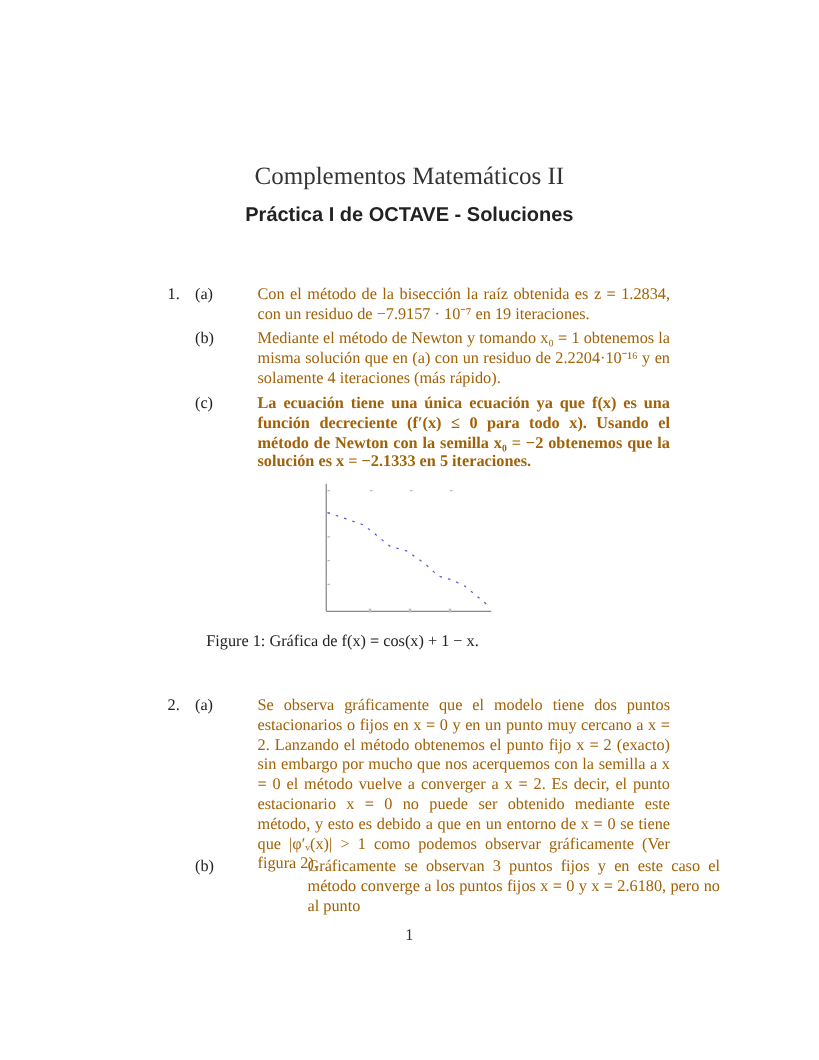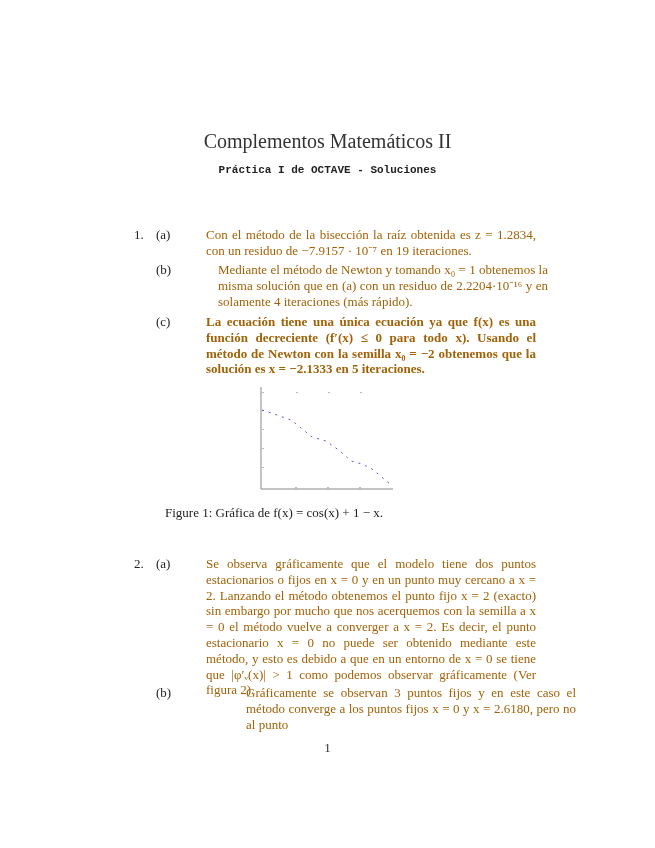--- a/index.html
+++ b/index.html
@@ -7,21 +7,21 @@
     width: 655px; height: 848px; background: #ffffff; position: relative;
     font-family: "DejaVu Serif", "Liberation Serif", serif; color: #222;
     overflow: hidden;
   }
   .title {
     position: absolute; left: 0; width: 655px; top: 130px; text-align: center;
     font-family: "Liberation Serif", serif; font-size: 20px; color: #333;
   }
   .subtitle {
     position: absolute; left: 0; width: 655px; top: 164px; text-align: center;
-    font-family: Liberation Mono, monospace; font-size: 11px; font-weight: bold; color: #222;
+    font-family: Liberation Sans, sans-serif; font-size: 16px; font-weight: bold; color: #222;
   }
   .para {
     position: absolute; left: 206px; width: 330px;
     font-family: "Liberation Serif", serif; font-size: 13px; line-height: 15.8px;
     text-align: justify; color: #a16207;
   }
   .num, .lab {
     position: absolute; font-family: "Liberation Serif", serif; font-size: 13px; color: #222;
   }
   .plot { position: absolute; left: 256px; top: 383px; width: 140px; height: 110px; }
@@ -38,21 +38,21 @@
 <body>
 
 <div class="title">Complementos Matemáticos II</div>
 <div class="subtitle">Práctica I de OCTAVE - Soluciones</div>
 
 <div class="num" style="left:134px; top:227px;">1.</div>
 <div class="lab" style="left:156px; top:227px;">(a)</div>
 <div class="para" style="top:227px;">Con el método de la bisección la raíz obtenida es z = 1.2834, con un residuo de −7.9157 · 10⁻⁷ en 19 iteraciones.</div>
 
 <div class="lab" style="left:156px; top:262px;">(b)</div>
-<div class="para" style="top:262px;margin-left:12px;">Mediante el método de Newton y tomando x₀ = 1 obtenemos la misma solución que en (a) con un residuo de 2.2204·10⁻¹⁶ y en solamente 4 iteraciones (más rápido).</div>
+<div class="para" style="top:262px;">Mediante el método de Newton y tomando x₀ = 1 obtenemos la misma solución que en (a) con un residuo de 2.2204·10⁻¹⁶ y en solamente 4 iteraciones (más rápido).</div>
 
 <div class="lab" style="left:156px; top:314px;">(c)</div>
 <div class="para" style="top:314px;font-weight:bold;">La ecuación tiene una única ecuación ya que f(x) es una función decreciente (f′(x) ≤ 0 para todo x). Usando el método de Newton con la semilla x₀ = −2 obtenemos que la solución es x = −2.1333 en 5 iteraciones.</div>
 
 <div class="plot">
   <svg width="140" height="110" viewBox="0 0 140 110">
     <line x1="5" y1="4" x2="5" y2="106" stroke="#888" stroke-width="1"></line>
     <line x1="5" y1="106" x2="137" y2="106" stroke="#888" stroke-width="1"></line>
     <g fill="#bbb">
       <rect x="39" y="104" width="2" height="3"></rect>

